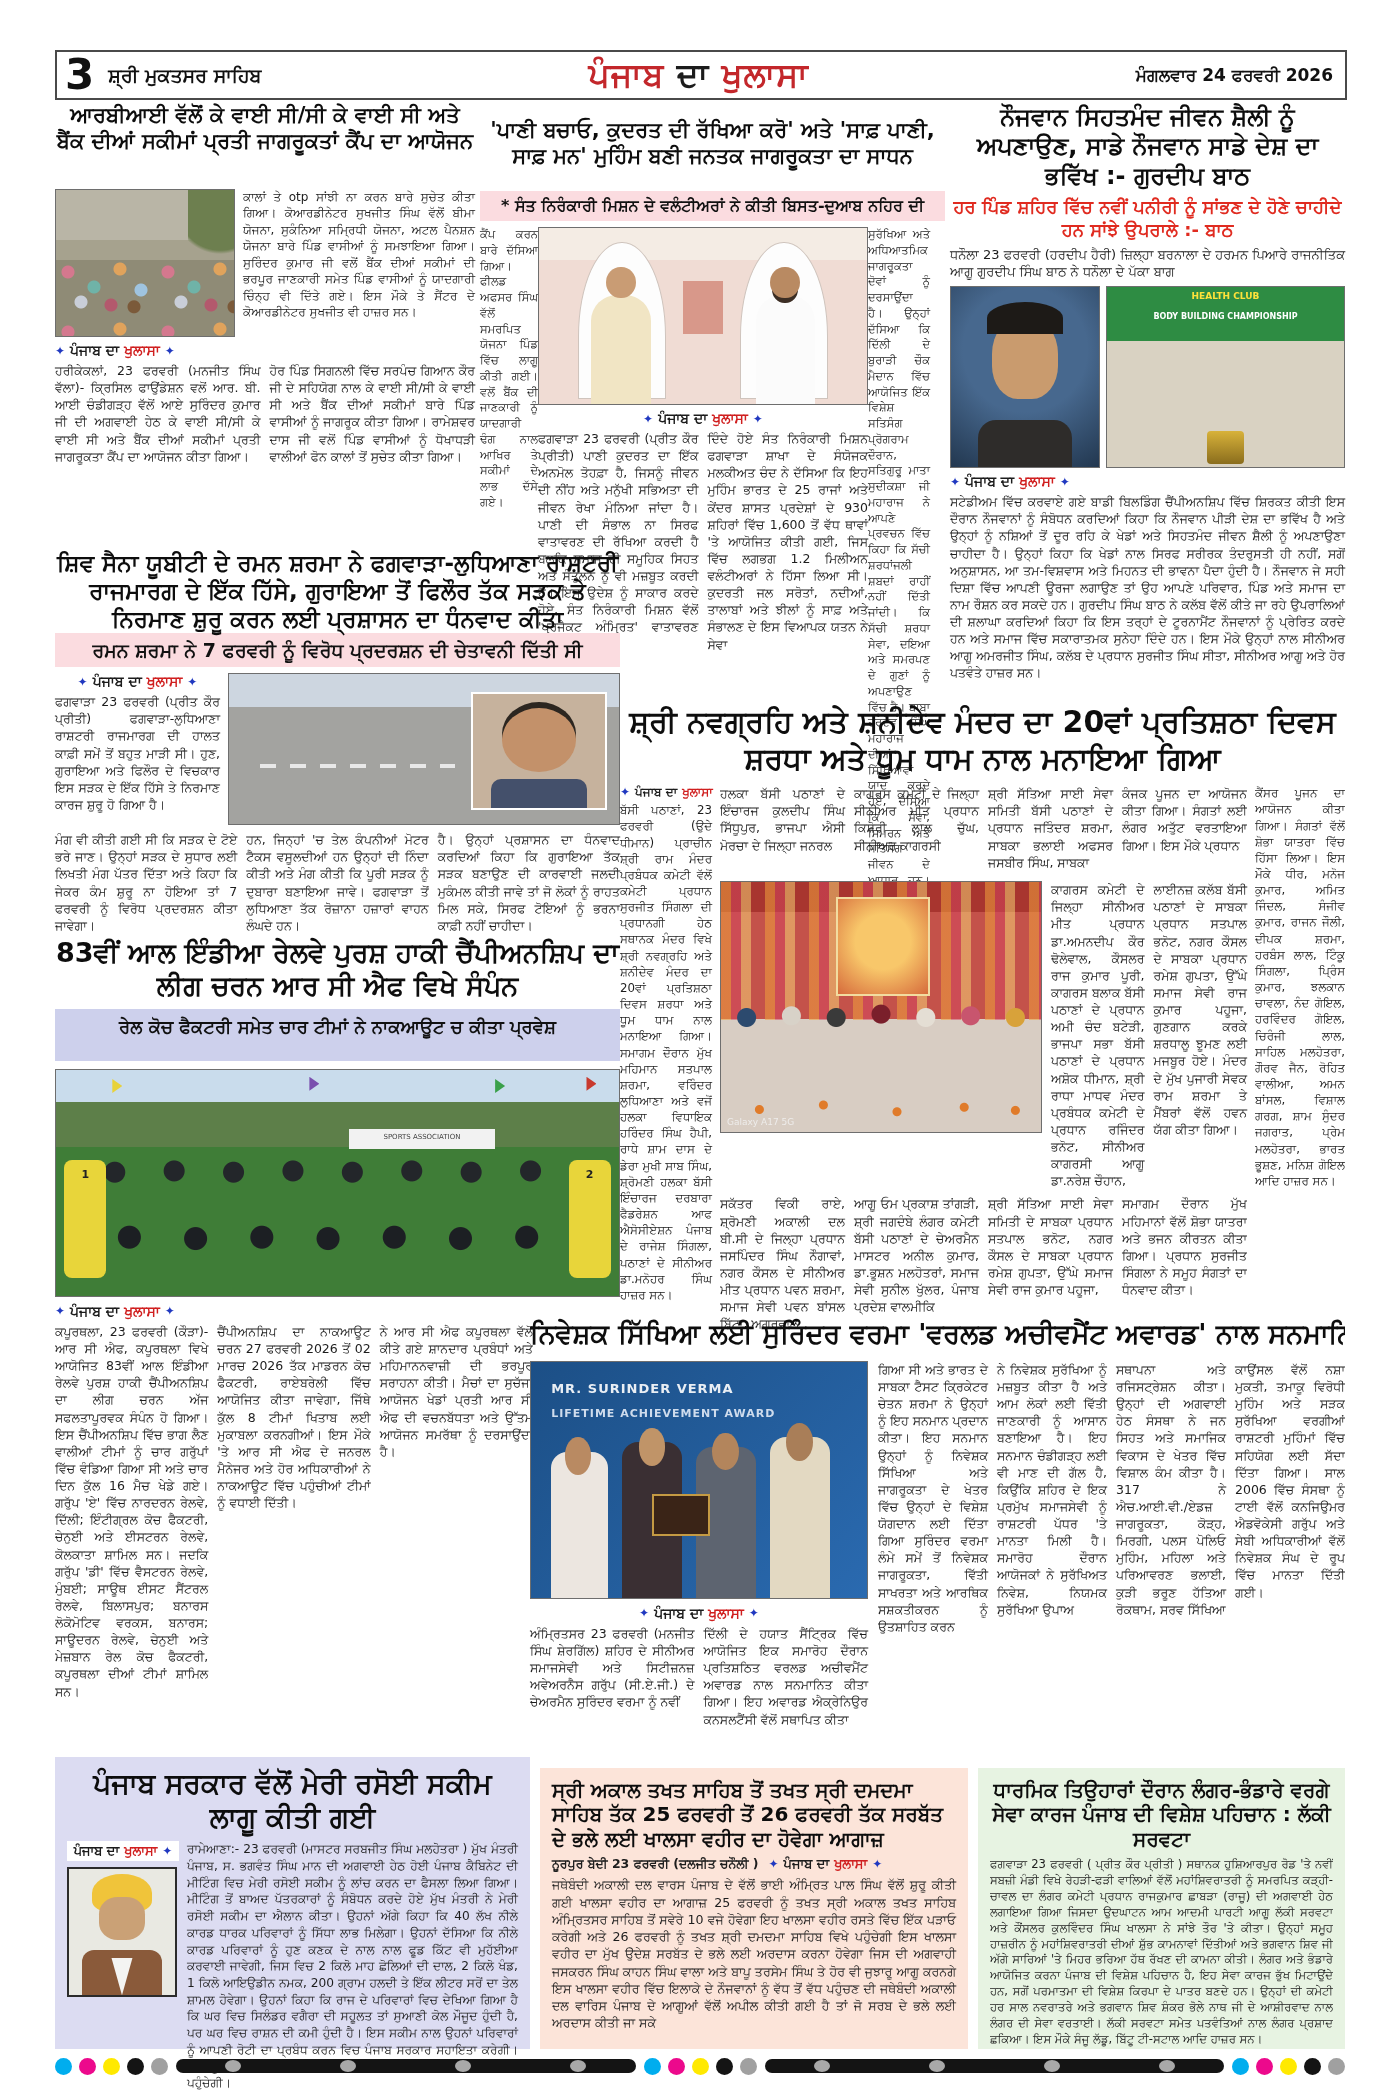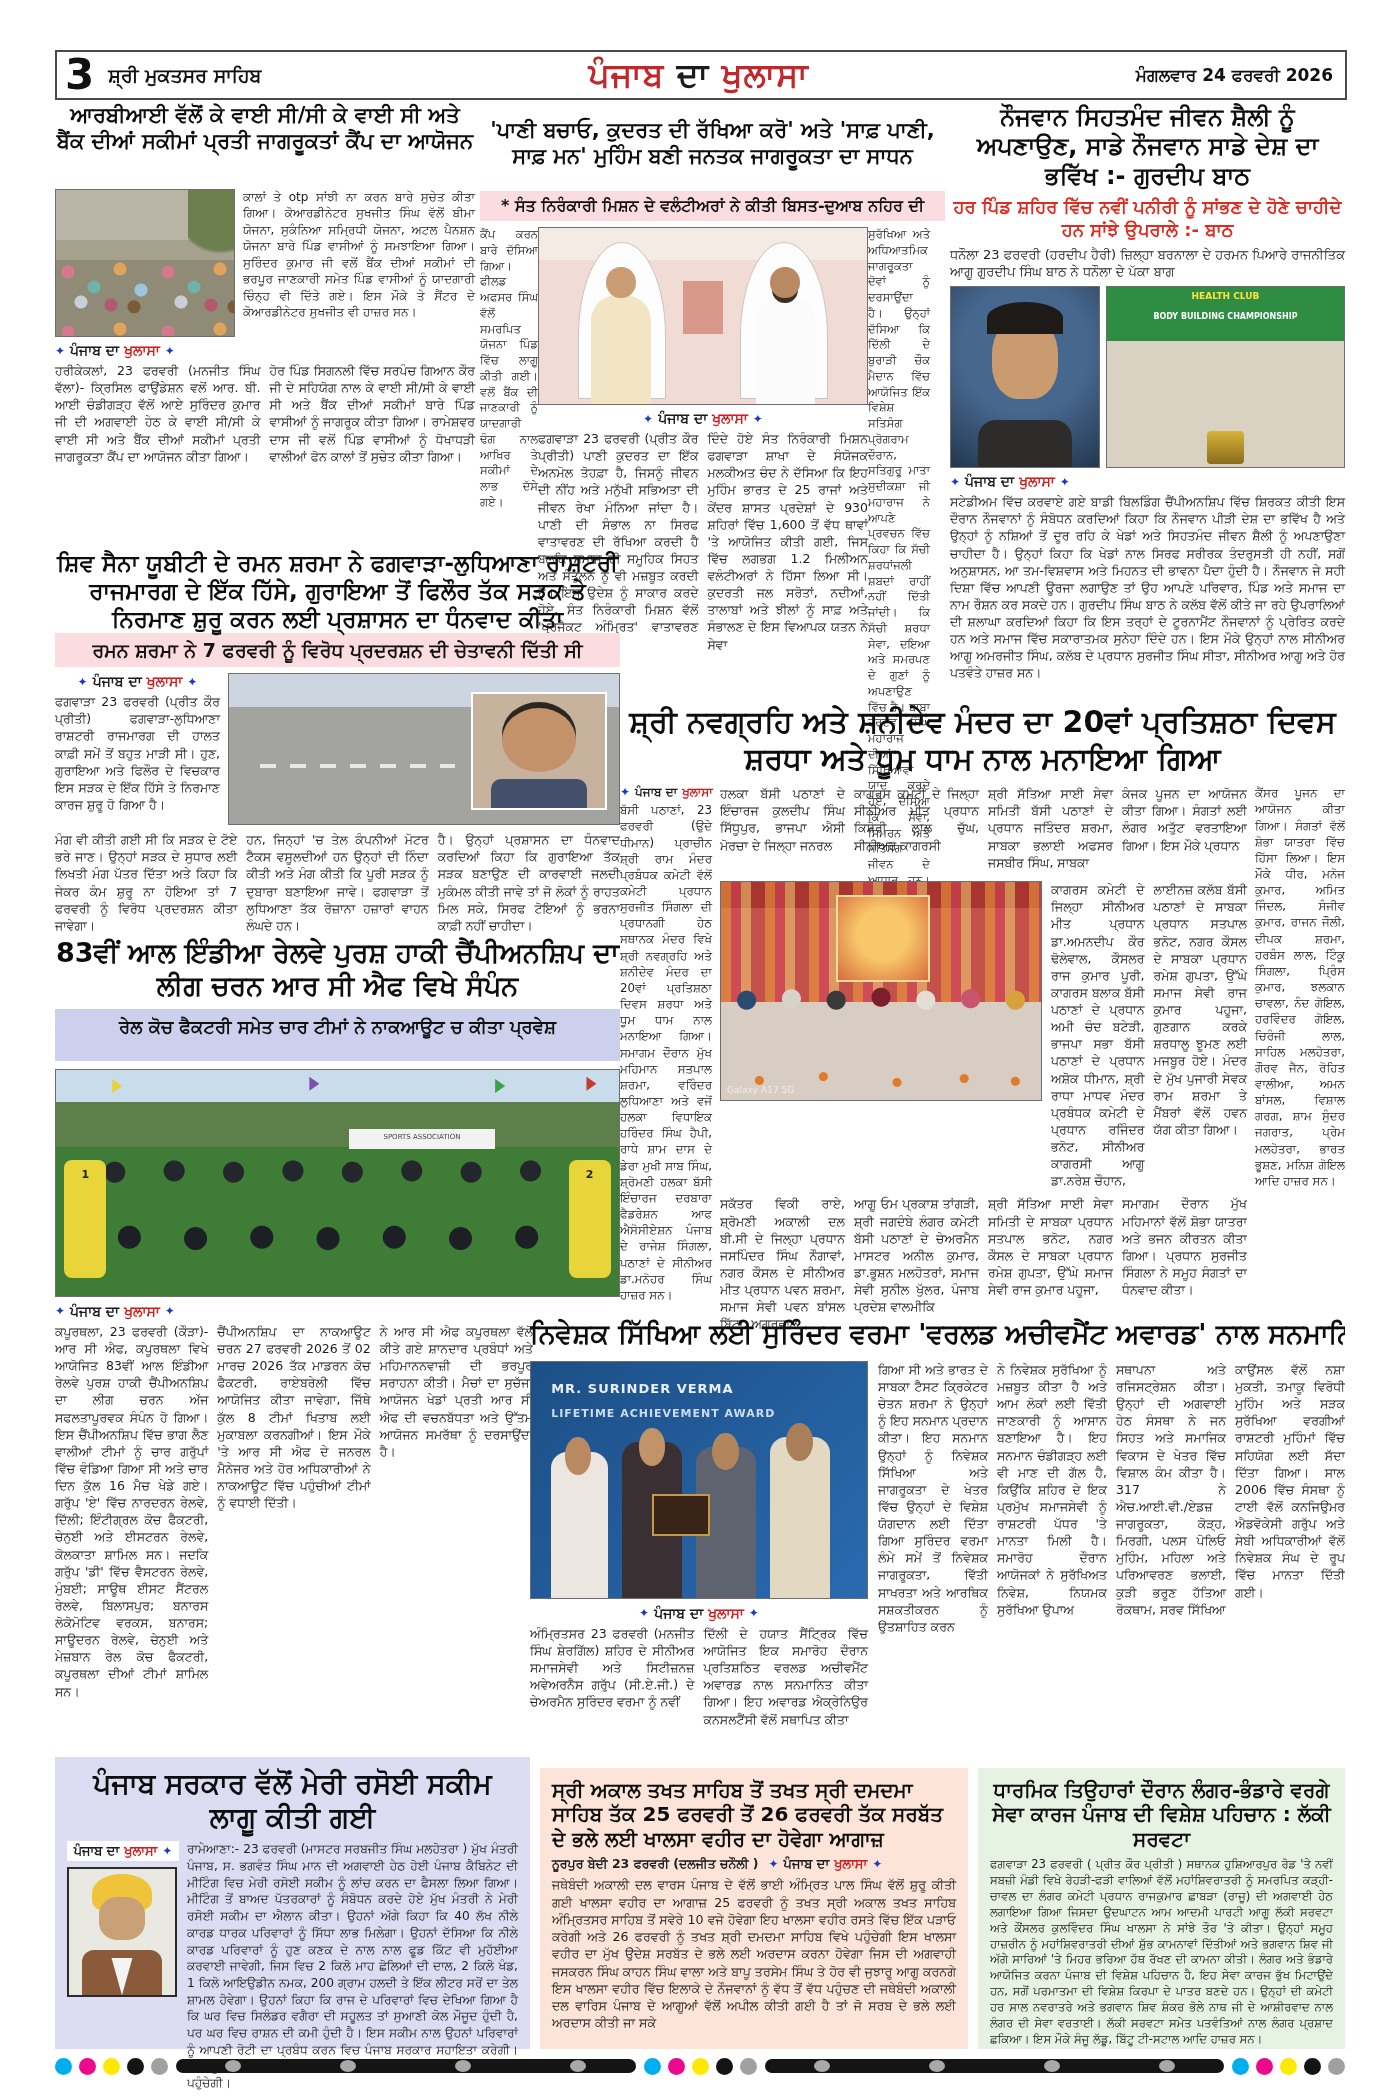--- a/index.html
+++ b/index.html
@@ -172,21 +172,21 @@
         <div class="bt" style="font-size:11.8px;margin-top:3px;">ਬੱਸੀ ਪਠਾਣਾਂ, 23 ਫਰਵਰੀ (ਉਦੇ ਧੀਮਾਨ) ਪ੍ਰਾਚੀਨ ਸ਼੍ਰੀ ਰਾਮ ਮੰਦਰ ਪ੍ਰਬੰਧਕ ਕਮੇਟੀ ਵੱਲੋਂ ਕਮੇਟੀ ਪ੍ਰਧਾਨ ਸੁਰਜੀਤ ਸਿੰਗਲਾ ਦੀ ਪ੍ਰਧਾਨਗੀ ਹੇਠ ਸਥਾਨਕ ਮੰਦਰ ਵਿਖੇ ਸ਼੍ਰੀ ਨਵਗ੍ਰਹਿ ਅਤੇ ਸ਼ਨੀਦੇਵ ਮੰਦਰ ਦਾ 20ਵਾਂ ਪ੍ਰਤਿਸ਼ਠਾ ਦਿਵਸ ਸ਼ਰਧਾ ਅਤੇ ਧੂਮ ਧਾਮ ਨਾਲ ਮਨਾਇਆ ਗਿਆ। ਸਮਾਗਮ ਦੌਰਾਨ ਮੁੱਖ ਮਹਿਮਾਨ ਸਤਪਾਲ ਸ਼ਰਮਾ, ਵਰਿੰਦਰ ਲੁਧਿਆਣਾ ਅਤੇ ਵਜੋਂ ਹਲਕਾ ਵਿਧਾਇਕ ਹਰਿੰਦਰ ਸਿੰਘ ਹੈਪੀ, ਰਾਧੇ ਸ਼ਾਮ ਦਾਸ ਦੇ ਡੇਰਾ ਮੁਖੀ ਸਾਬ ਸਿੰਘ, ਸ਼੍ਰੋਮਣੀ ਹਲਕਾ ਬੱਸੀ ਇੰਚਾਰਜ ਦਰਬਾਰਾ ਫੈਡਰੇਸ਼ਨ ਆਫ ਐਸੋਸੀਏਸ਼ਨ ਪੰਜਾਬ ਦੇ ਰਾਜੇਸ਼ ਸਿੰਗਲਾ, ਪਠਾਣਾਂ ਦੇ ਸੀਨੀਅਰ ਡਾ.ਮਨੋਹਰ ਸਿੰਘ ਹਾਜ਼ਰ ਸਨ।</div>
       </div>
       <div style="flex:1;">
         <div class="cols" style="height:92px;overflow:hidden;">
           <div class="bt">ਹਲਕਾ ਬੱਸੀ ਪਠਾਣਾਂ ਦੇ ਇੰਚਾਰਜ ਕੁਲਦੀਪ ਸਿੰਘ ਸਿੱਧੂਪੁਰ, ਭਾਜਪਾ ਐਸੀ ਮੋਰਚਾ ਦੇ ਜਿਲ੍ਹਾ ਜਨਰਲ</div>
           <div class="bt">ਕਾਗਰਸ ਕਮੇਟੀ ਦੇ ਜਿਲ੍ਹਾ ਸੀਨੀਅਰ ਮੀਤ ਪ੍ਰਧਾਨ ਕਿਸ਼ੋਰੀ ਲਾਲ ਚੁੱਘ, ਸੀਨੀਅਰ ਕਾਗਰਸੀ</div>
           <div class="bt">ਸ਼੍ਰੀ ਸੱਤਿਆ ਸਾਈ ਸੇਵਾ ਸਮਿਤੀ ਬੱਸੀ ਪਠਾਣਾਂ ਦੇ ਪ੍ਰਧਾਨ ਜਤਿੰਦਰ ਸ਼ਰਮਾ, ਸਾਬਕਾ ਭਲਾਈ ਅਫਸਰ ਜਸਬੀਰ ਸਿੰਘ, ਸਾਬਕਾ</div>
           <div class="bt">ਕੰਜਕ ਪੂਜਨ ਦਾ ਆਯੋਜਨ ਕੀਤਾ ਗਿਆ। ਸੰਗਤਾਂ ਲਈ ਲੰਗਰ ਅਤੁੱਟ ਵਰਤਾਇਆ ਗਿਆ। ਇਸ ਮੌਕੇ ਪ੍ਰਧਾਨ</div>
         </div>
         <div style="display:flex;gap:9px;margin-top:4px;">
-          <div class="ph" style="width:322px;height:220px;background:linear-gradient(180deg,#a8352f 0 12%,#c4524a 12% 55%,#d8cdc3 55% 100%);">
+          <div class="ph" style="width:322px;height:252px;background:linear-gradient(180deg,#a8352f 0 12%,#c4524a 12% 55%,#d8cdc3 55% 100%);">
             <div class="abs" style="left:0;top:0;width:100%;height:55%;background-image:repeating-linear-gradient(90deg,rgba(240,160,60,.55) 0 10px,rgba(214,70,96,.5) 10px 20px,rgba(250,220,120,.5) 20px 30px,transparent 30px 44px);"></div>
             <div class="abs" style="left:36%;top:6%;width:28%;height:38%;background:radial-gradient(circle at 50% 45%,#f8c76a 0 40%,#d66b3c 100%);border:2px solid #f2dca0;"></div>
             <div class="abs" style="left:0;top:44%;width:100%;height:34%;background-image:radial-gradient(circle at 8% 30%,#2c4a6e 9px,transparent 10px),radial-gradient(circle at 22% 28%,#d8d2c8 9px,transparent 10px),radial-gradient(circle at 36% 30%,#3a3a3a 9px,transparent 10px),radial-gradient(circle at 50% 26%,#7a1f2b 9px,transparent 10px),radial-gradient(circle at 64% 30%,#e4ded4 9px,transparent 10px),radial-gradient(circle at 78% 28%,#c8556e 9px,transparent 10px),radial-gradient(circle at 92% 30%,#d8a23a 9px,transparent 10px);"></div>
             <div class="abs" style="left:0;bottom:0;width:100%;height:18%;background-image:radial-gradient(circle at 12% 50%,#e07b2a 4px,transparent 5px),radial-gradient(circle at 32% 40%,#e07b2a 4px,transparent 5px),radial-gradient(circle at 55% 55%,#e07b2a 4px,transparent 5px),radial-gradient(circle at 76% 45%,#e07b2a 4px,transparent 5px),radial-gradient(circle at 92% 52%,#e07b2a 4px,transparent 5px);"></div>
             <div class="wm">Galaxy A17 5G</div>
           </div>
           <div class="bt" style="flex:1;">ਕਾਗਰਸ ਕਮੇਟੀ ਦੇ ਜਿਲ੍ਹਾ ਸੀਨੀਅਰ ਮੀਤ ਪ੍ਰਧਾਨ ਡਾ.ਅਮਨਦੀਪ ਕੌਰ ਢੋਲੇਵਾਲ, ਕੌਸਲਰ ਰਾਜ ਕੁਮਾਰ ਪੂਰੀ, ਕਾਗਰਸ ਬਲਾਕ ਬੱਸੀ ਪਠਾਣਾਂ ਦੇ ਪ੍ਰਧਾਨ ਅਮੀ ਚੰਦ ਬਟੇੜੀ, ਭਾਜਪਾ ਸਭਾ ਬੱਸੀ ਪਠਾਣਾਂ ਦੇ ਪ੍ਰਧਾਨ ਅਸ਼ੋਕ ਧੀਮਾਨ, ਸ਼੍ਰੀ ਰਾਧਾ ਮਾਧਵ ਮੰਦਰ ਪ੍ਰਬੰਧਕ ਕਮੇਟੀ ਦੇ ਪ੍ਰਧਾਨ ਰਜਿੰਦਰ ਭਨੋਟ, ਸੀਨੀਅਰ ਕਾਗਰਸੀ ਆਗੂ ਡਾ.ਨਰੇਸ਼ ਚੌਹਾਨ,</div>
           <div class="bt" style="flex:1;">ਲਾਈਨਜ਼ ਕਲੱਬ ਬੱਸੀ ਪਠਾਣਾਂ ਦੇ ਸਾਬਕਾ ਪ੍ਰਧਾਨ ਸਤਪਾਲ ਭਨੋਟ, ਨਗਰ ਕੌਸਲ ਦੇ ਸਾਬਕਾ ਪ੍ਰਧਾਨ ਰਮੇਸ਼ ਗੁਪਤਾ, ਉੱਘੇ ਸਮਾਜ ਸੇਵੀ ਰਾਜ ਕੁਮਾਰ ਪਹੂਜਾ, ਗੁਣਗਾਨ ਕਰਕੇ ਸ਼ਰਧਾਲੂ ਝੂਮਣ ਲਈ ਮਜਬੂਰ ਹੋਏ। ਮੰਦਰ ਦੇ ਮੁੱਖ ਪੁਜਾਰੀ ਸੇਵਕ ਰਾਮ ਸ਼ਰਮਾ ਤੇ ਮੈਂਬਰਾਂ ਵੱਲੋਂ ਹਵਨ ਯੱਗ ਕੀਤਾ ਗਿਆ।</div>
         </div>
         <div class="cols" style="margin-top:6px;height:148px;overflow:hidden;">

